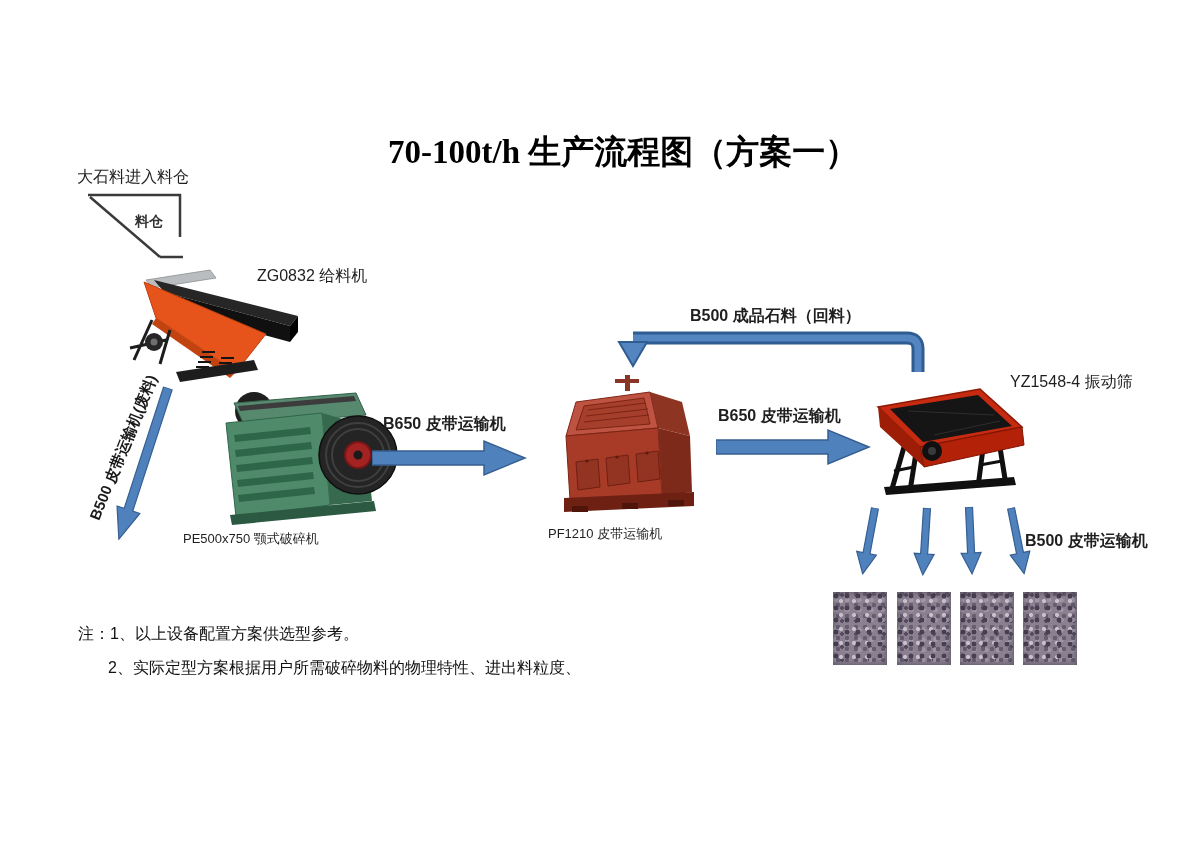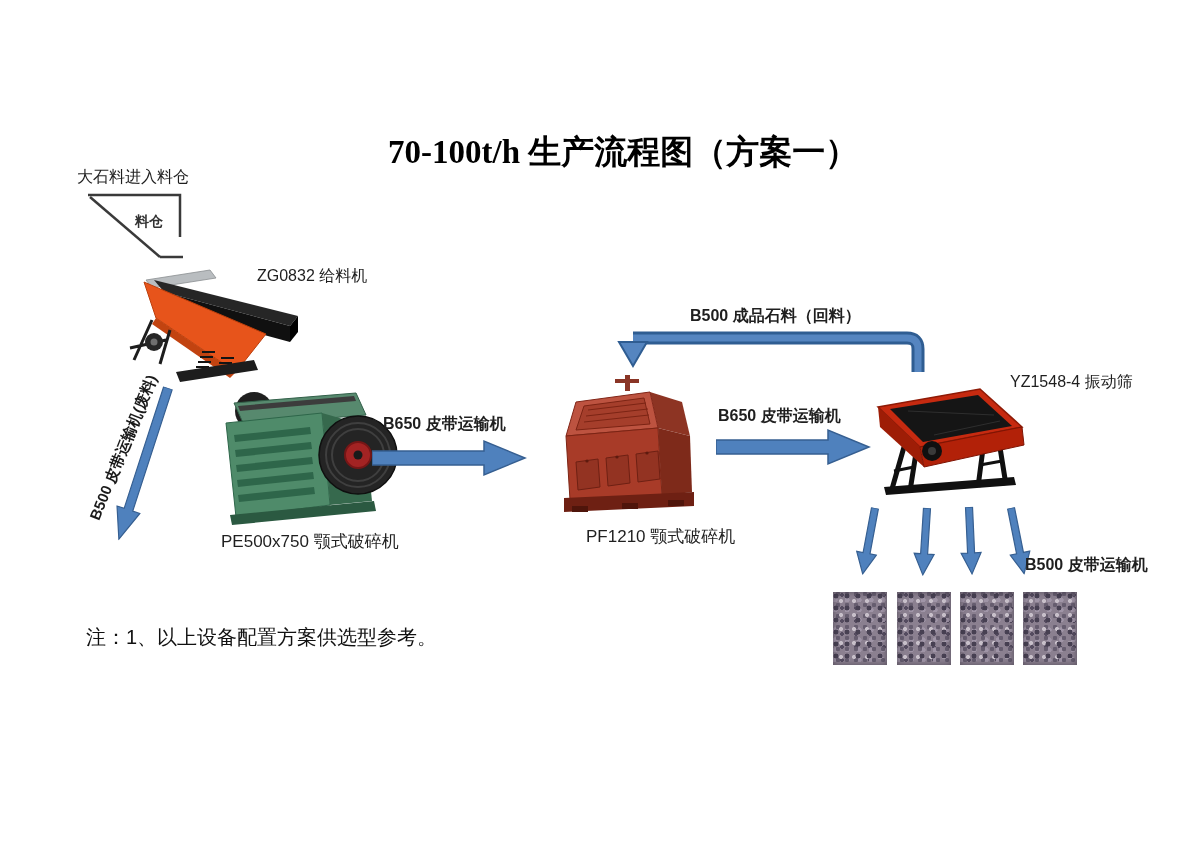--- a/index.html
+++ b/index.html
@@ -3,39 +3,39 @@
 <meta charset="utf-8">
 <style>
   html,body { margin:0; padding:0; background:#fff; }
   body { font-family: "Liberation Sans", "DejaVu Sans", sans-serif; color:#1a1a1a; }
   .canvas { position:relative; width:1204px; height:852px; background:#ffffff; overflow:hidden; }
   .abs { position:absolute; }
   .label { position:absolute; white-space:nowrap; color:#1f1f1f; }
   .title { position:absolute; left:388px; top:130px; font-size:33px; font-weight:700;
            white-space:nowrap; font-family:"Liberation Serif","DejaVu Serif",serif; color:#000; }
   .cap16 { font-size:16px; }
-  .cap17 { font-size:17px;margin-left:38px; }
+  .cap17 { font-size:13px; }
   .belt-label { font-size:16px; font-weight:600; }
   .waste-label { position:absolute; left:86px; top:516px; font-size:15px; font-weight:600;
                  white-space:nowrap; transform:rotate(-68deg); transform-origin:0 0; }
   .waste-arrow { position:absolute; left:168px; top:375px; transform:rotate(108deg);
                  transform-origin:0 13px; }
   .drop-arrow { position:absolute; transform-origin:0 11px; }
   .pile { position:absolute; width:54px; height:73px; top:592px;
     background-color:#8b8090;
     background-image:
       radial-gradient(circle at 3px 4px, #474052 2.2px, transparent 2.7px),
       radial-gradient(circle at 8px 9px, #c8c0ca 1.8px, transparent 2.3px),
       radial-gradient(circle at 5px 2px, #665d6f 2px, transparent 2.5px),
       radial-gradient(circle at 2px 8px, #a095a7 2.4px, transparent 2.9px),
       radial-gradient(circle at 9px 3px, #554c60 1.6px, transparent 2.1px);
     background-size: 11px 12px, 13px 14px, 9px 11px, 12px 10px, 14px 13px;
     box-shadow: inset 0 0 6px rgba(40,34,48,.55);
   }
-  .note { position:absolute; font-size:20px; white-space:nowrap; color:#111;margin-left:8px; }
+  .note { position:absolute; font-size:16px; white-space:nowrap; color:#111; }
 </style>
 </head>
 <body>
 
 <div class="canvas">
 
   <div class="title">70-100t/h 生产流程图（方案一）</div>
 
   <div class="label cap16" style="left:77px; top:167px;text-align:center;">大石料进入料仓</div>
   <svg class="abs" style="left:80px; top:188px;" width="105" height="75" viewBox="0 0 105 75">
@@ -107,21 +107,21 @@
     <polygon points="76,82 98,79 100,107 78,110" fill="#933322" stroke="#6e2013" stroke-width="1"></polygon>
     <circle cx="27" cy="89" r="1.6" fill="#5e1a0e"></circle>
     <circle cx="57" cy="85" r="1.6" fill="#5e1a0e"></circle>
     <circle cx="87" cy="81" r="1.6" fill="#5e1a0e"></circle>
     <polygon points="98,56 130,64 132,120 102,124" fill="#7e2a1a"></polygon>
     <polygon points="4,126 134,120 134,134 4,140" fill="#6e2013"></polygon>
     <rect x="12" y="134" width="16" height="6" fill="#4f150b"></rect>
     <rect x="62" y="131" width="16" height="6" fill="#4f150b"></rect>
     <rect x="108" y="128" width="16" height="6" fill="#4f150b"></rect>
   </svg>
-  <div class="label cap17" style="left:548px; top:525px;">PF1210 颚式破碎机</div>
+  <div class="label cap17" style="left:548px; top:525px;">PF1210 皮带运输机</div>
 
   <div class="label belt-label" style="left:718px; top:406px;">B650 皮带运输机</div>
   <svg class="abs" style="left:716px; top:428px;" width="155" height="38" viewBox="0 0 155 38">
     <polygon points="0,12 112,12 112,2 153,19 112,36 112,26 0,26" fill="#4f81bd" stroke="#365f91" stroke-width="1.5"></polygon>
   </svg>
 
   <div class="label belt-label" style="left:690px; top:306px;">B500 成品石料（回料）</div>
   <svg class="abs" style="left:612px; top:326px;" width="320" height="52" viewBox="0 0 320 52">
     <path d="M306,46 V23 Q306,12 295,12 H21" fill="none" stroke="#2f5d92" stroke-width="13" stroke-linejoin="round"></path>
     <path d="M306,46 V23 Q306,12 295,12 H21" fill="none" stroke="#5585c0" stroke-width="7" stroke-linejoin="round"></path>
@@ -155,23 +155,24 @@
   <div class="drop-arrow" style="left:969px; top:496px; transform:rotate(87.4deg);">
     <svg width="68" height="22" viewBox="0 0 68 22">
       <polygon points="0,7.5 46,7.5 46,1 67,11 46,21 46,14.5 0,14.5" fill="#4f81bd" stroke="#365f91" stroke-width="1.2"></polygon>
     </svg>
   </div>
   <div class="drop-arrow" style="left:1011px; top:497px; transform:rotate(78.7deg);">
     <svg width="68" height="22" viewBox="0 0 68 22">
       <polygon points="0,7.5 46,7.5 46,1 67,11 46,21 46,14.5 0,14.5" fill="#4f81bd" stroke="#365f91" stroke-width="1.2"></polygon>
     </svg>
   </div>
-  <div class="label belt-label" style="left:1025px; top:555px;">B500 皮带运输机</div>
+  <div class="label belt-label" style="left:1025px; top:531px;">B500 皮带运输机</div>
 
   <div class="pile" style="left:833px;"></div>
   <div class="pile" style="left:897px;"></div>
   <div class="pile" style="left:960px;"></div>
   <div class="pile" style="left:1023px;"></div>
 
 
   <div class="note" style="left:78px; top:624px;">注：1、以上设备配置方案供选型参考。</div>
+  <div class="note" style="left:108px; top:658px;">2、实际定型方案根据用户所需破碎物料的物理特性、进出料粒度、</div>
 
 </div>
 
 </body></html>

